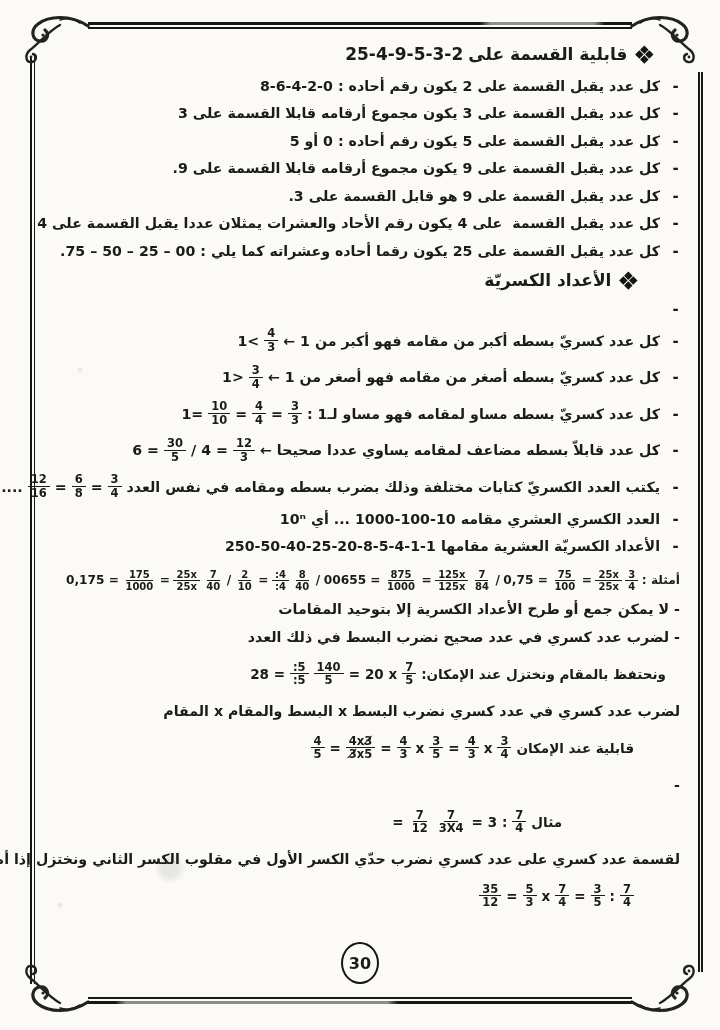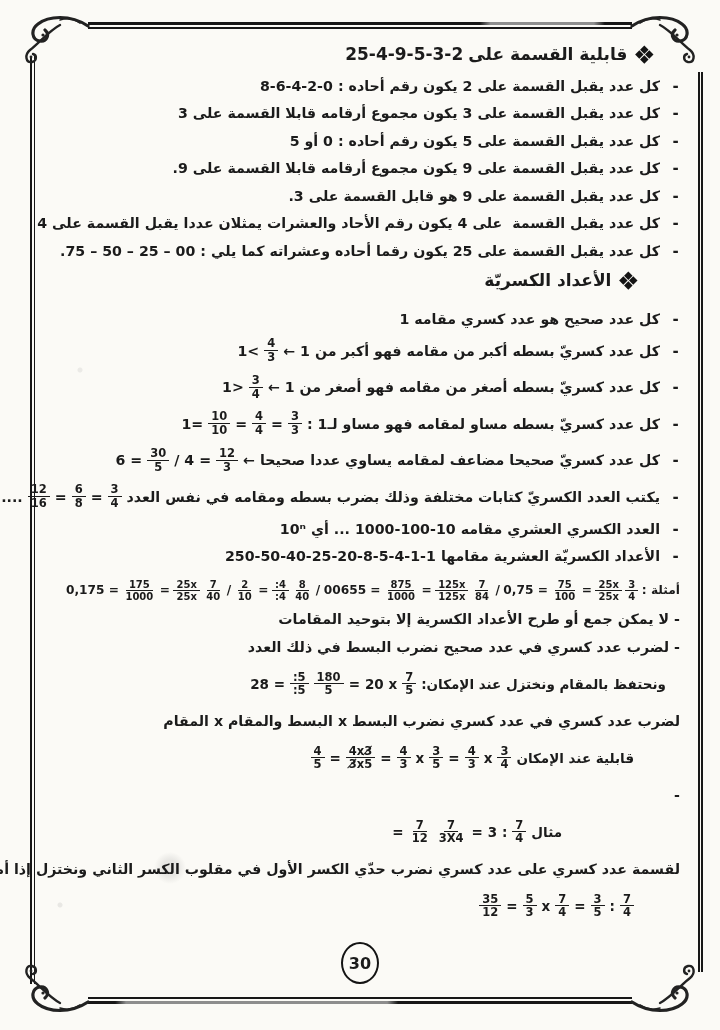--- a/index.html
+++ b/index.html
@@ -31,21 +31,21 @@
   
   .content{position:absolute;top:44px;left:46px;right:40px;direction:rtl;}
   .fline{display:flex;direction:rtl;align-items:center;gap:5px;font-size:14.2px;font-weight:700;}
   .tok{white-space:pre;}
   .frac{display:inline-flex;flex-direction:column;align-items:center;font-size:11.5px;line-height:1.12;text-align:center;flex:none;font-weight:700;}
   .frac .num{padding:0 3px;border-bottom:1.4px solid var(--ink);}
   .frac .den{padding:0 3px;}
   .heading{display:flex;direction:rtl;align-items:center;gap:8px;font-size:17px;font-weight:700;}
   .heading .fline{font-size:17px;}
   .h1{padding-right:26px;margin-bottom:9px;}
-  .h2{padding-right:42px;margin:7px 0 16px;}
+  .h2{padding-right:42px;margin:7px 0 6px;}
   .dmark{display:grid;grid-template-columns:5.5px 5.5px;grid-auto-rows:5.5px;gap:1.6px;transform:rotate(45deg);flex:none;margin:0 3px;}
   .dmark i{background:#141414;display:block;}
   .li{display:flex;direction:rtl;align-items:center;gap:11px;margin:2.5px 0;min-height:25px;}
   .dash{font-weight:700;flex:none;width:9px;text-align:center;font-size:15px;}
   .li .fline{flex:1;}
   .fr-line{min-height:34px;}
   .examples{gap:3.5px;font-size:12.2px;margin:10px 0 5px;}
   .examples .frac{font-size:10px;}
   .display{margin:5px 0;font-size:13.5px;min-height:40px;}
   .display .frac{font-size:11.5px;}
@@ -187,23 +187,20 @@
           <i></i>
           <i></i>
         </span>
       <span class="fline">
           <span class="tok" dir="rtl">الأعداد الكسريّة</span>
         </span>
     </div>
 
     <div class="li">
         <span class="dash">-</span>
-        <span class="fline">
-          <span class="tok" dir="rtl">كل عدد صحيح هو عدد كسري مقامه 1</span>
-        </span>
       </div>
     <div class="li fr-line">
         <span class="dash">-</span>
         <span class="fline">
           <span class="tok" dir="rtl">كل عدد كسريّ بسطه أكبر من مقامه فهو أكبر من 1</span>
           <span class="tok" dir="ltr">←</span>
           <span class="frac">
             <span class="num">4</span>
             <span class="den">3</span>
           </span>
@@ -239,21 +236,21 @@
           <span class="frac">
             <span class="num">10</span>
             <span class="den">10</span>
           </span>
           <span class="tok" dir="ltr">1=</span>
         </span>
       </div>
     <div class="li fr-line">
         <span class="dash">-</span>
         <span class="fline">
-          <span class="tok" dir="rtl">كل عدد كسريّ صحيحا مضاعف لمقامه يساوي عددا صحيحا</span>
+          <span class="tok" dir="rtl">كل عدد قابلاّ بسطه مضاعف لمقامه يساوي عددا صحيحا</span>
           <span class="tok" dir="ltr">←</span>
           <span class="frac">
             <span class="num">12</span>
             <span class="den">3</span>
           </span>
           <span class="tok" dir="ltr">4 =</span>
           <span class="tok" dir="ltr">/</span>
           <span class="frac">
             <span class="num">30</span>
             <span class="den">5</span>
@@ -371,21 +368,21 @@
       </div>
     <div class="fline display d1">
         <span class="tok" dir="rtl">ونحتفظ بالمقام ونختزل عند الإمكان:</span>
         <span class="frac">
           <span class="num">7</span>
           <span class="den">5</span>
         </span>
         <span class="tok" dir="ltr">20 x</span>
         <span class="tok" dir="ltr">=</span>
         <span class="frac">
-          <span class="num">180</span>
+          <span class="num">140</span>
           <span class="den">5</span>
         </span>
         <span class="frac">
           <span class="num">5:</span>
           <span class="den">5:</span>
         </span>
         <span class="tok" dir="ltr">28 =</span>
       </div>
     <div class="fline para">
         <span class="tok" dir="rtl">لضرب عدد كسري في عدد كسري نضرب البسط x البسط والمقام x المقام</span>

